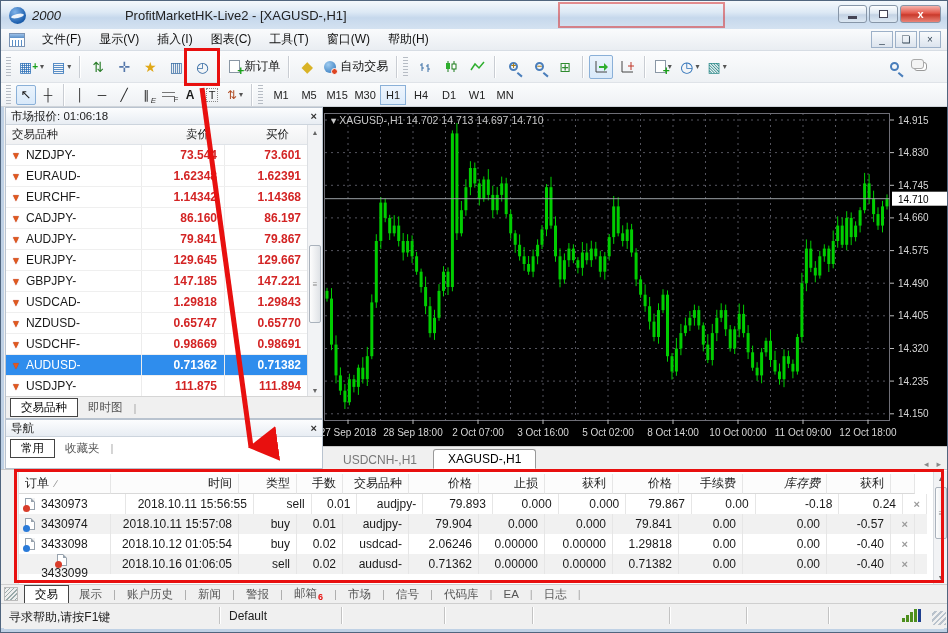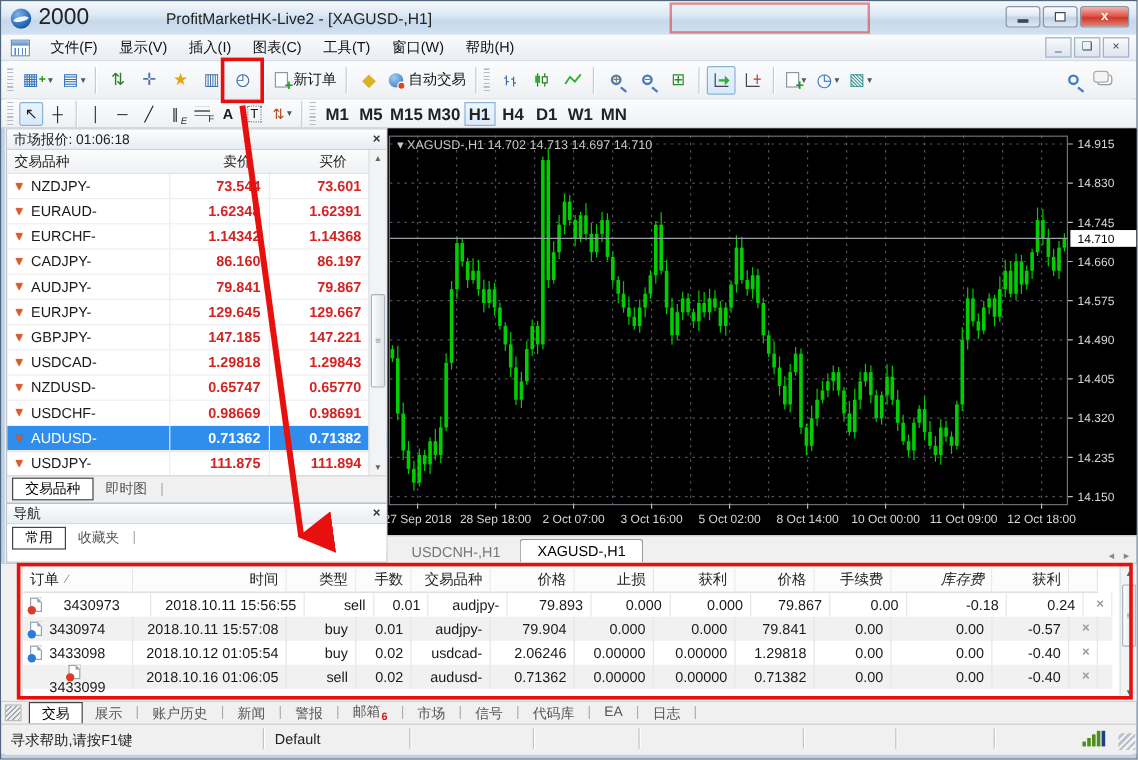--- a/index.html
+++ b/index.html
@@ -7,21 +7,21 @@
   #win{position:relative;width:948px;height:633px;background:#f0f0f0;border:1px solid #50657e;
        box-shadow:inset 0 0 0 3px #bfd1e5;overflow:hidden;font-size:12px;color:#1a1a1a;}
   
   #titlebar{position:absolute;left:0;top:0;width:100%;height:28px;
     background:linear-gradient(#f4f8fc 0%,#dde9f5 40%,#c6d8ec 60%,#d4e2f1 100%);
     display:flex;align-items:center;padding-left:8px;}
   #applogo{width:17px;height:17px;border-radius:50%;
     background:radial-gradient(circle at 35% 30%,#7fb2e8,#1c5fae 70%,#0d3f7c);position:relative;flex:0 0 auto;}
   #applogo:after{content:"";position:absolute;left:2px;top:7px;width:13px;height:4px;background:#fff;
     border-radius:50%;transform:rotate(-12deg);opacity:.9;}
-  .tnum{margin-left:6px;font-size:19px;color:#222;}
+  .tnum{margin-left:6px;font-size:13px;color:#222;font-style:italic;}
   .ttext{margin-left:64px;font-size:13px;color:#222;}
   #bgredbox{position:absolute;left:557px;top:1px;width:167px;height:26px;border:2px solid rgba(214,34,34,.5);}
   .wbtns{position:absolute;right:6px;top:4px;display:flex;}
   .wb{width:29px;height:18px;border:1px solid #8796a8;border-radius:3px;margin-left:2px;
     background:linear-gradient(#fdfeff,#dfe8f2 45%,#c3d2e4 55%,#dce7f2);display:flex;align-items:center;justify-content:center;
     font-size:11px;color:#333;}
   .wb.close{width:41px;background:linear-gradient(#f5b3ac,#e2574a 45%,#c93a2c 55%,#e98478);color:#fff;font-weight:bold;}
   .glyph-min{display:block;width:9px;height:3px;background:#445;margin-top:7px;}
   .glyph-res{display:block;width:9px;height:8px;border:1px solid #445;background:#fff;}
   
@@ -56,22 +56,22 @@
   .mag{width:9px;height:9px;border:2px solid #4a7ebb;border-radius:50%;position:relative;display:inline-block;}
   .mag:after{content:"";position:absolute;left:7px;top:8px;width:6px;height:2px;background:#4a7ebb;transform:rotate(40deg);transform-origin:0 0;}
   .mag b{position:absolute;left:0;top:-3px;width:5px;text-align:center;font-size:9px;color:#a57b18;}
   .chat{width:13px;height:9px;border:1px solid #999;border-radius:3px;position:relative;display:inline-block;background:#fff;}
   .chat:before{content:"";position:absolute;left:-4px;top:-4px;width:11px;height:8px;border:1px solid #aaa;border-radius:3px;background:#f4f4f4;}
   .ic-fibo{width:13px;height:11px;display:inline-block;position:relative;
     background:repeating-linear-gradient(180deg,transparent 0 3px,#777 3px 4px);}
   .ic-fibo i{position:absolute;right:-4px;bottom:-4px;font-style:normal;font-size:8px;color:#333;}
   .subE{position:absolute;right:-1px;bottom:-1px;font-size:8px;color:#333;}
   .tfbar{display:flex;align-items:center;}
-  .tf{min-width:26px;height:20px;display:flex;align-items:center;justify-content:center;font-size:14px;color:#222;
-    border:1px solid transparent;margin:0 1px;font-weight:bold;}
+  .tf{min-width:26px;height:20px;display:flex;align-items:center;justify-content:center;font-size:11px;color:#222;
+    border:1px solid transparent;margin:0 1px;}
   .tf.active{border-color:#8ab0d8;background:linear-gradient(#eef5fd,#dcebfb);}
   .right-icons{margin-left:auto;display:flex;align-items:center;padding-right:10px;}
   
   #mw{position:absolute;left:4px;top:106px;width:318px;height:312px;background:#fff;border:1px solid #b9c3cf;}
   .paneltitle{height:17px;background:linear-gradient(#fcfdfe,#e8edf3);border-bottom:1px solid #ccd4dd;
     display:flex;align-items:center;padding:0 5px;font-size:11.5px;color:#222;}
   .paneltitle .x{margin-left:auto;color:#333;font-size:11px;font-weight:bold;}
   .mwhead{display:flex;height:20px;border-bottom:1px solid #dfe3e8;background:linear-gradient(#fcfcfc,#f0f1f3);
     align-items:center;font-size:11.5px;color:#222;}
   .mwhead span{padding:0 6px;}
@@ -823,21 +823,21 @@
           <span class="c" style="width: 66px;">止损</span>
           <span class="c" style="width: 68px;">获利</span>
           <span class="c" style="width: 66px;">价格</span>
           <span class="c" style="width: 64px;">手续费</span>
           <span class="c" style="width: 84px; font-style: italic;">库存费</span>
           <span class="c" style="width: 64px;">获利</span>
           <span class="c" style="width: 24px;"></span>
         </div>
       <div id="term-body">
           <div class="trow">
-            <span class="c first" style="width: 108px; gap: 12px;">
+            <span class="c first" style="width: 108px;">
               <i class="odoc red">
                 <i></i>
               </i>
               <span>3430973</span>
             </span>
             <span class="c" style="width: 128px;">2018.10.11 15:56:55</span>
             <span class="c" style="width: 58px;">sell</span>
             <span class="c" style="width: 46px;">0.01</span>
             <span class="c" style="width: 66px;">audjpy-</span>
             <span class="c" style="width: 70px;">79.893</span>

